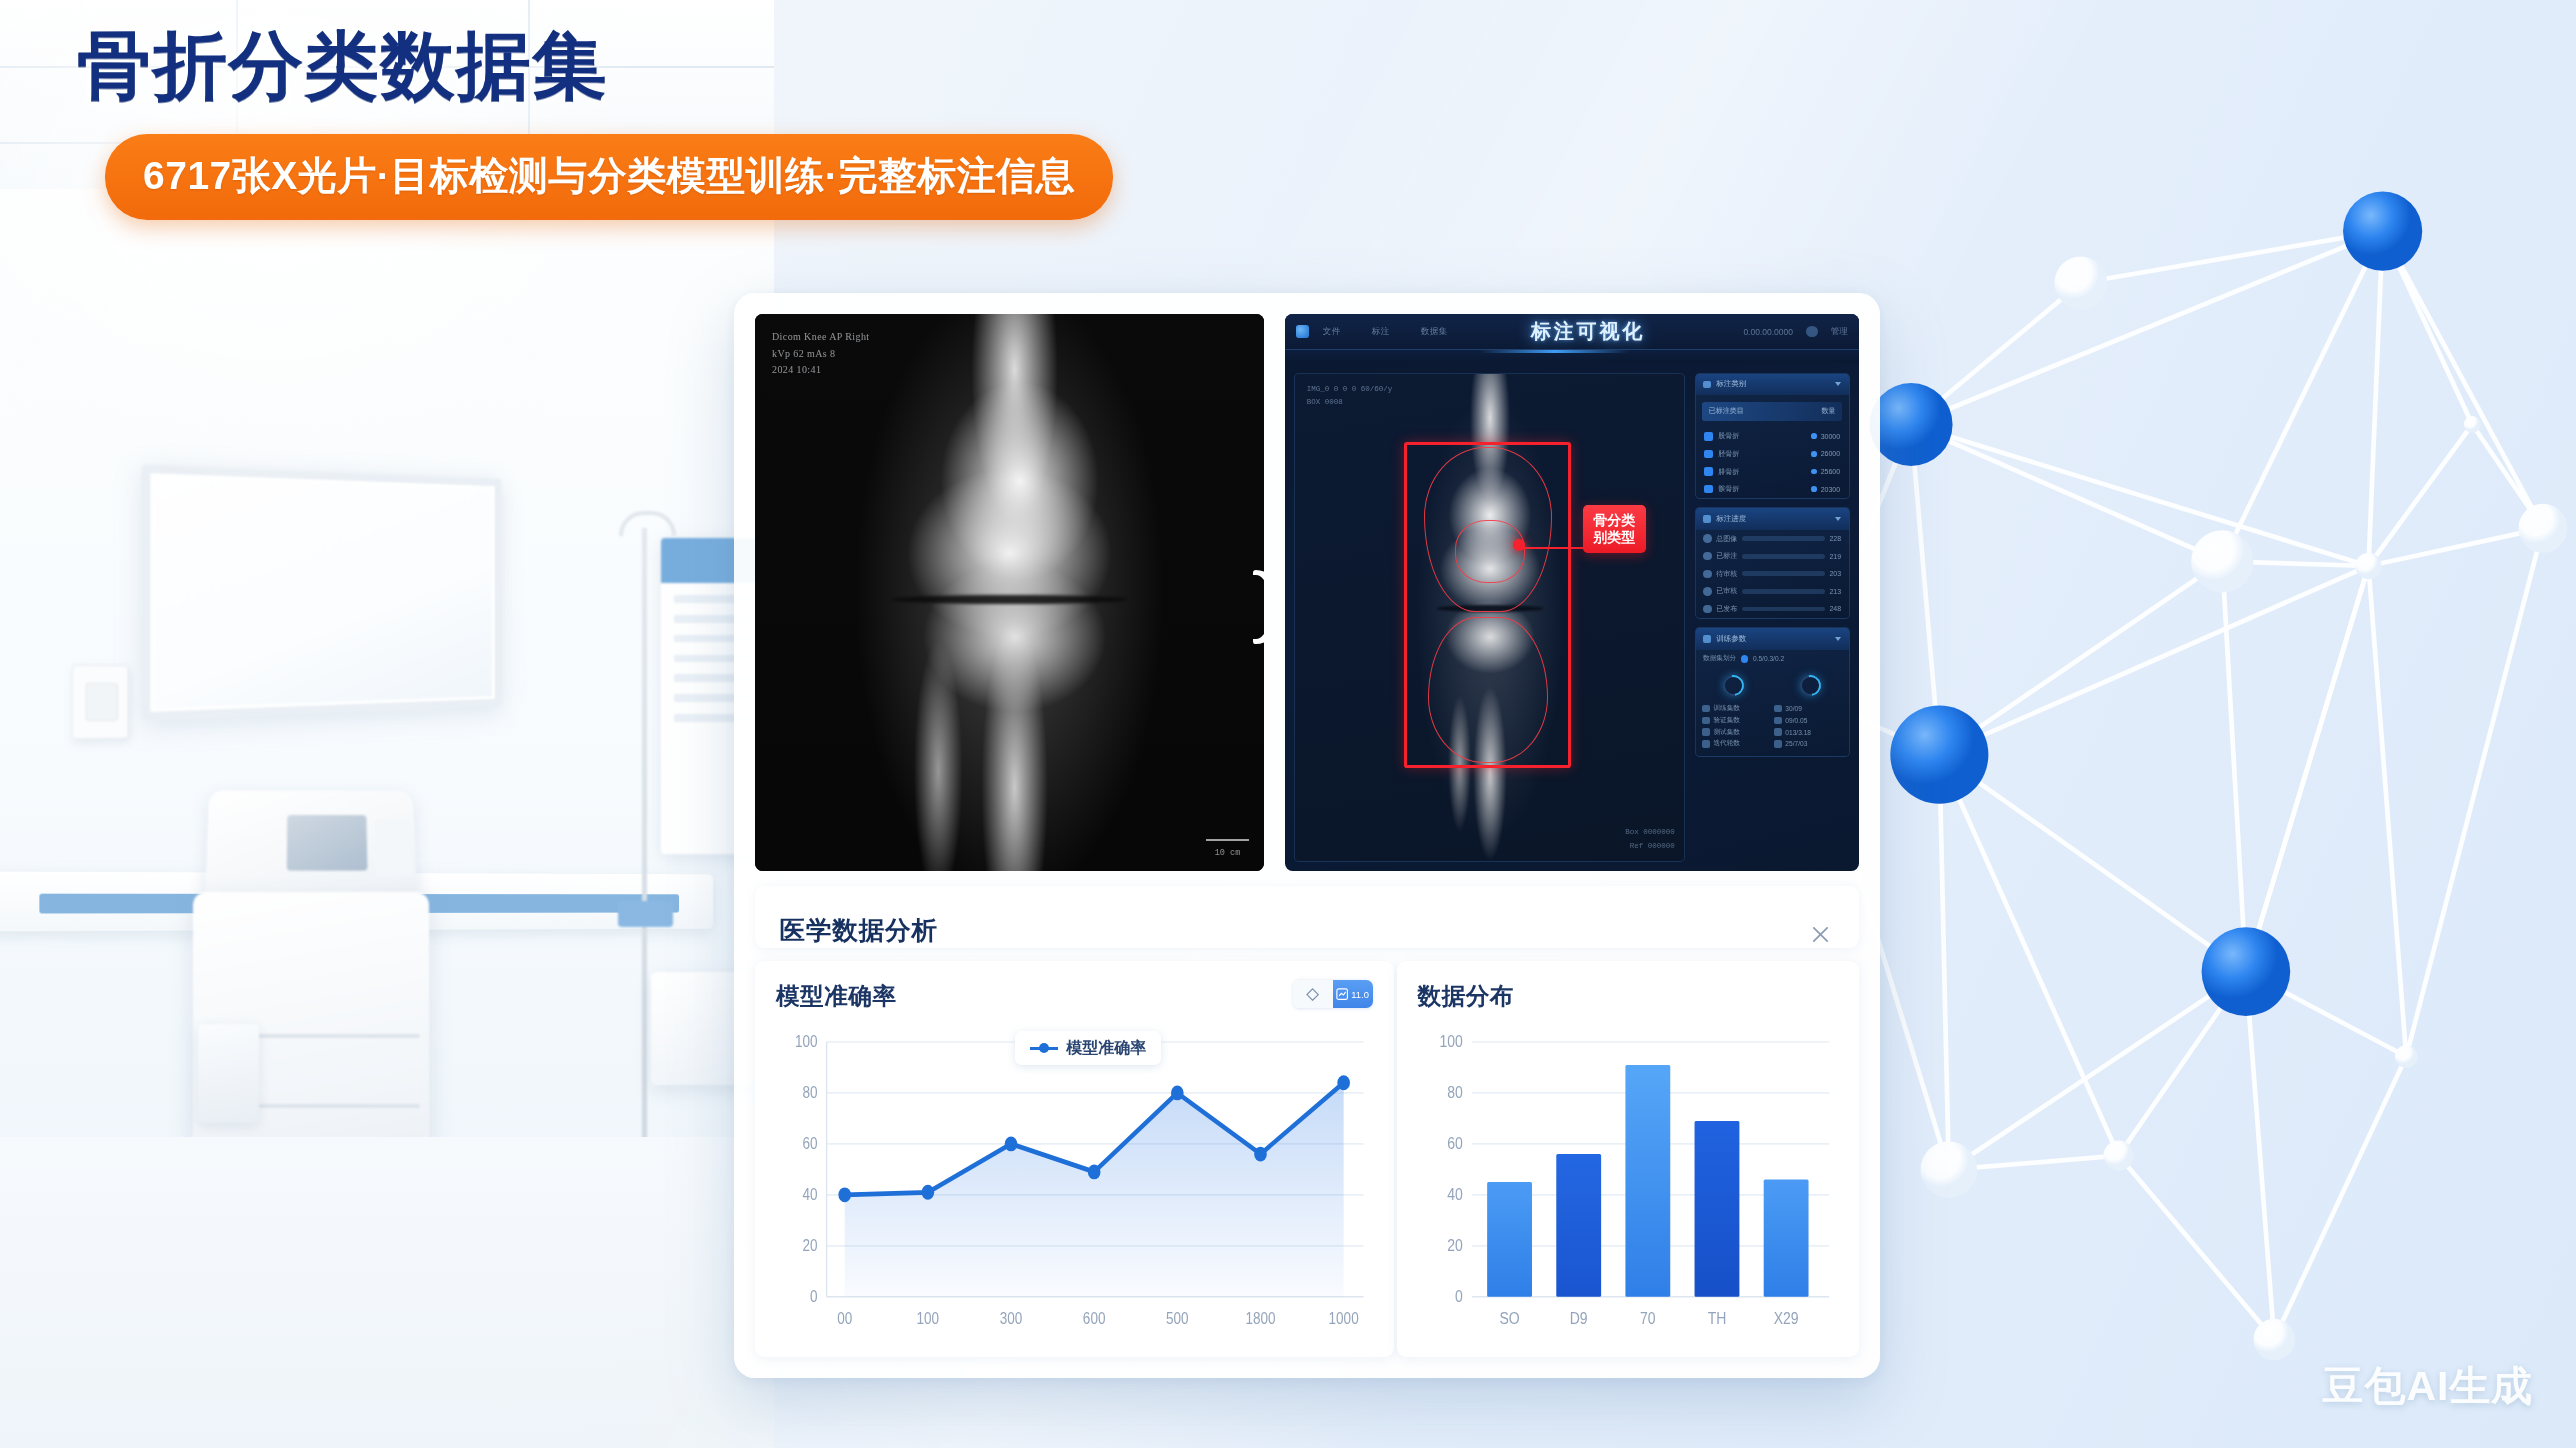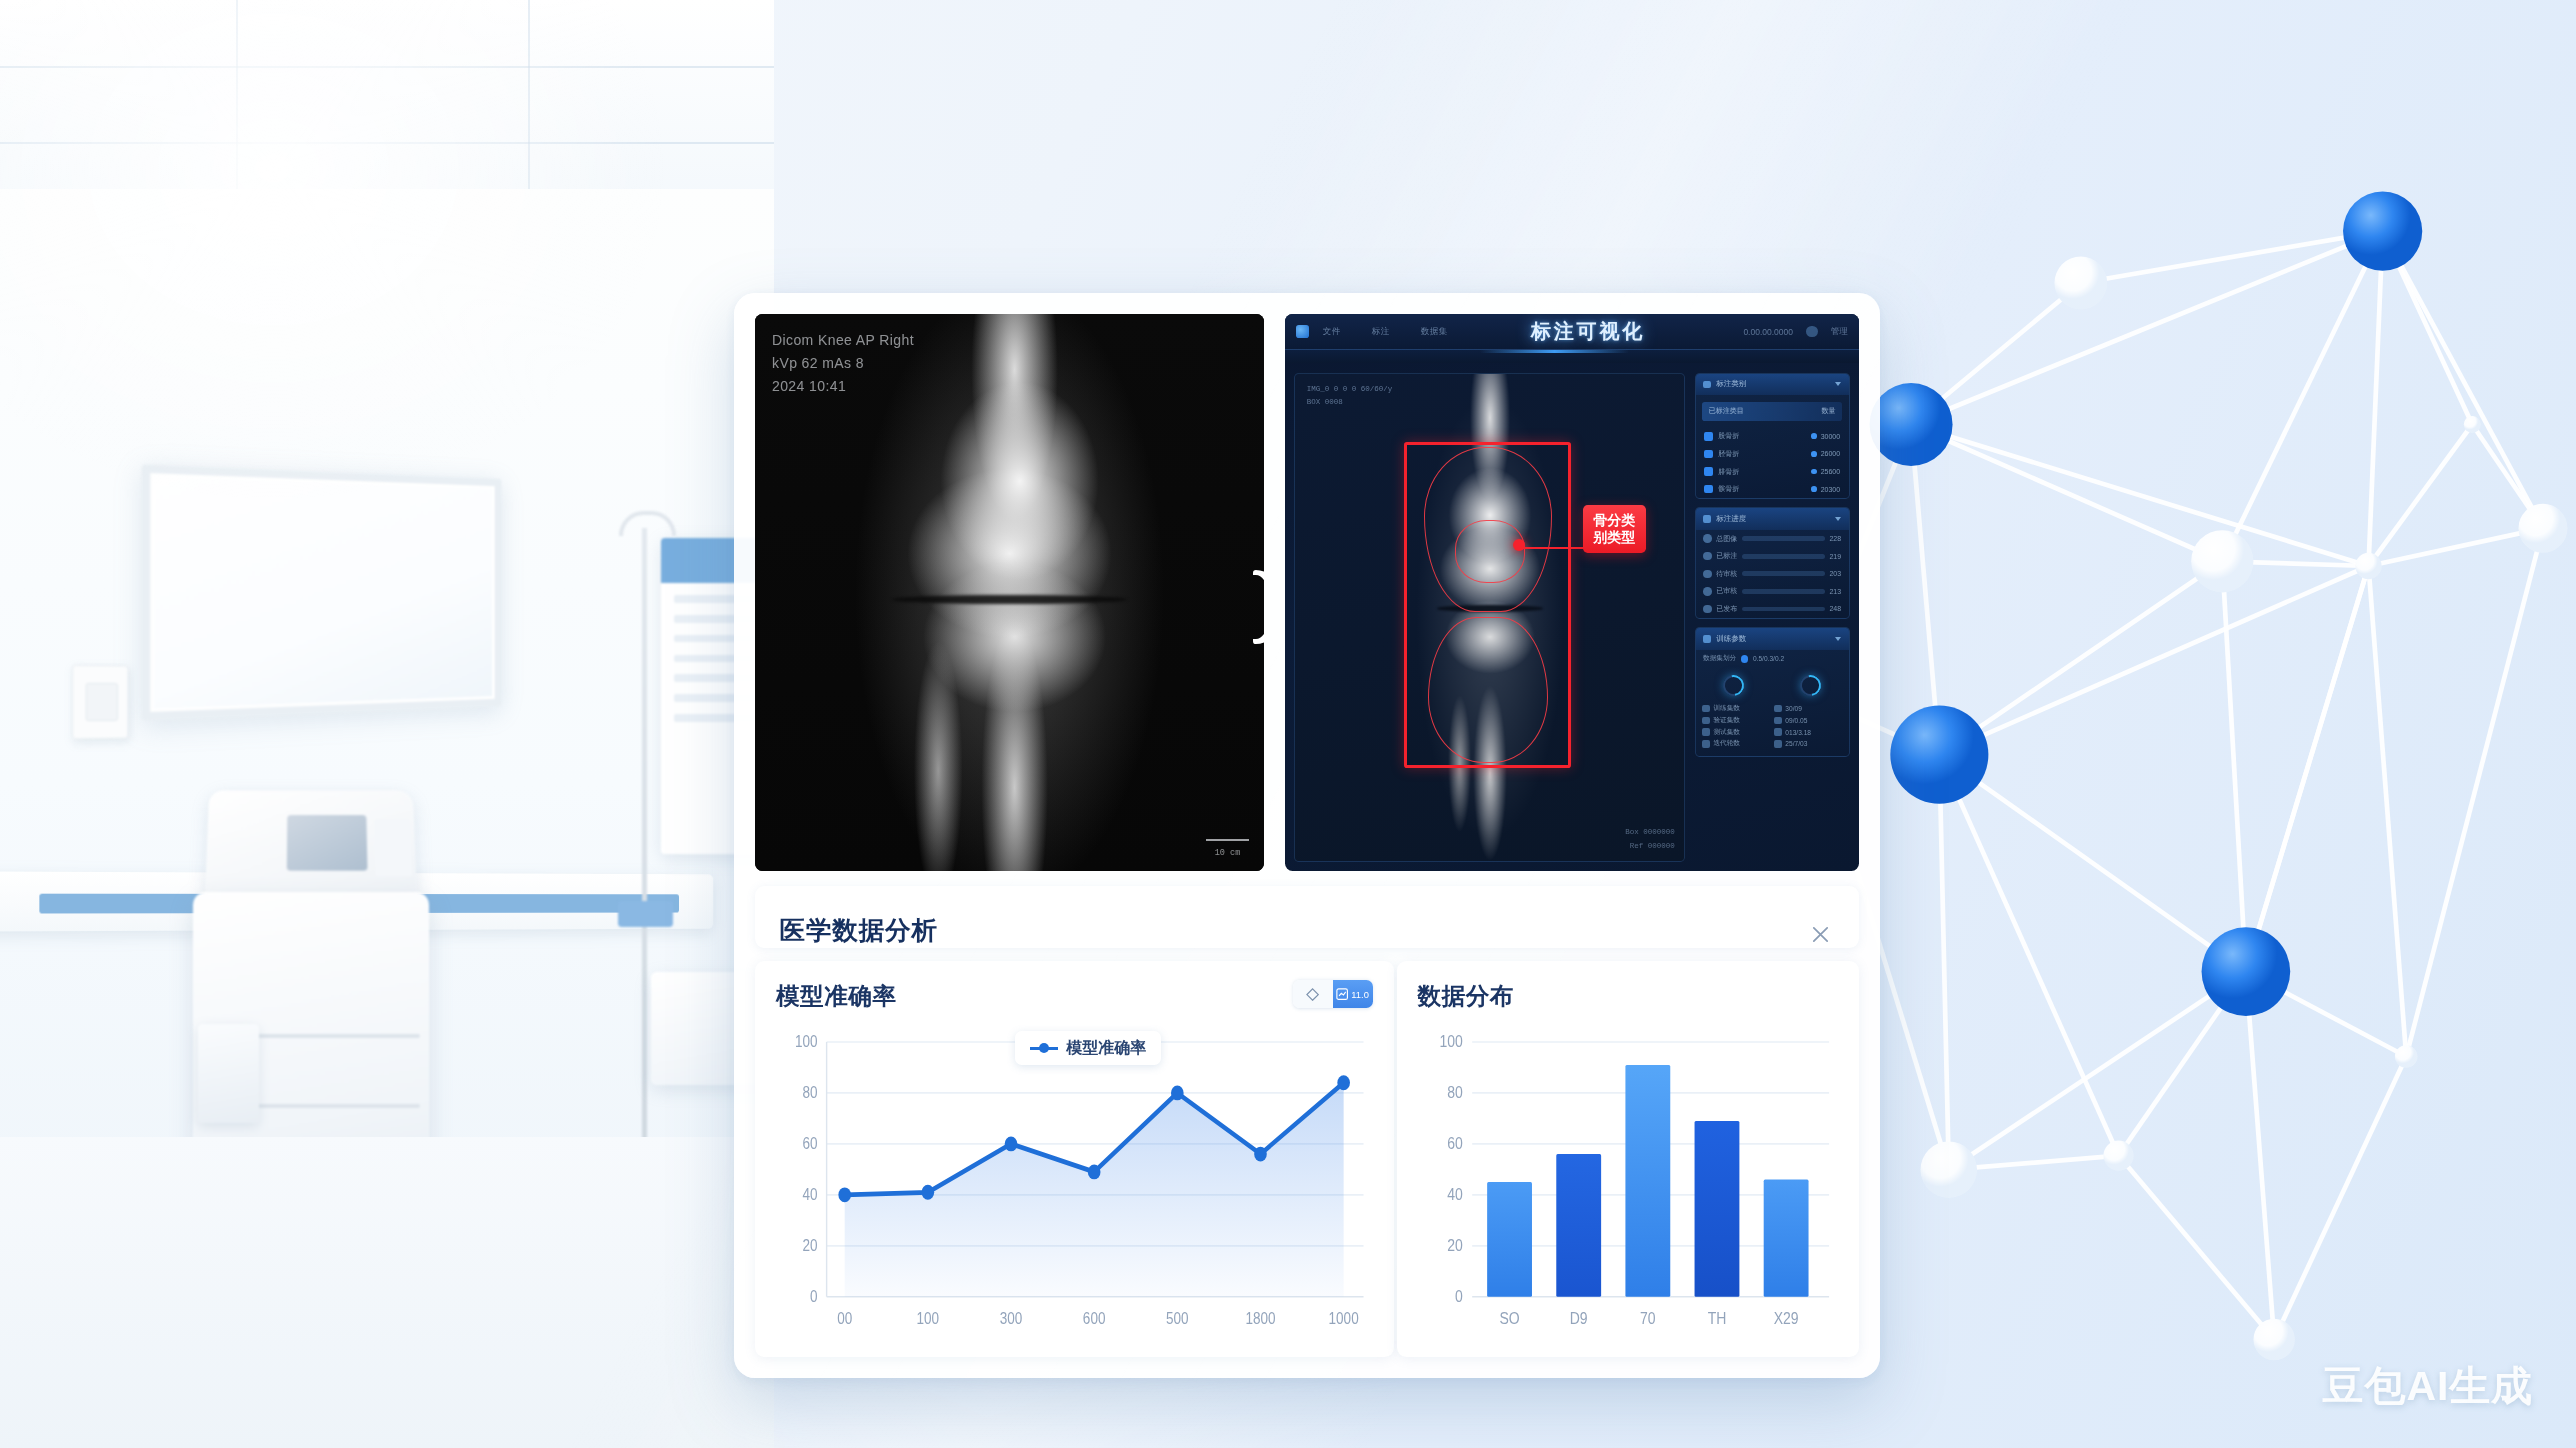--- a/index.html
+++ b/index.html
@@ -208,23 +208,23 @@
       linear-gradient(180deg,#0a0a0a,#070707);
   }
   .xray-joint-gap {
     position:absolute; left: 27%; top: 50.5%; width: 46%; height: 8.5px;
     background: rgba(10,10,10,.85);
     border-radius: 50%;
     filter: blur(1.4px);
   }
   .xray-meta {
     position:absolute; left:17px; top:15px;
-    font-size: 14px; line-height: 1.65; color: rgba(225,228,232,.62);
+    font-size: 10px; line-height: 1.65; color: rgba(225,228,232,.62);
     letter-spacing: 0.4px; filter: blur(0.4px);
-    font-family: Liberation Sans, sans-serif;
+    font-family: Liberation Serif, serif;
   }
   .xray-scale {
     position:absolute; right:15px; bottom:13px;
     display:flex; align-items:center; gap:7.5px;
     font-size:8.5px; color: rgba(225,228,232,.6); filter: blur(0.4px);
     font-family:"Liberation Mono","DejaVu Sans Mono",monospace;
     flex-direction:column;
   }
   .xray-scale .bar{ width:43px; height:1.9px; background: rgba(225,228,232,.7); }
   .xray-marker {
@@ -574,20 +574,24 @@
         <circle cx="845" cy="560" r="26" fill="url(#nw)"></circle>
         <circle cx="530" cy="1030" r="47" fill="url(#nb)"></circle>
         <circle cx="395" cy="1225" r="16" fill="url(#nw)"></circle>
         <circle cx="215" cy="1240" r="30" fill="url(#nw)"></circle>
         <circle cx="700" cy="1120" r="12" fill="url(#nw)"></circle>
         <circle cx="560" cy="1420" r="22" fill="url(#nw)"></circle>
       </g>
     </svg>
   </div>
 
+  <div class="headline-wrap">
+    <div class="headline">骨折分类数据集</div>
+    <div class="badge">6717张X光片·目标检测与分类模型训练·完整标注信息</div>
+  </div>
 
   <div class="app-card">
 
     <div class="panes">
 
       <div class="xray-pane">
         <div class="xray-img"></div>
         <div class="xray-joint-gap"></div>
         <div class="xray-meta">
           <div>Dicom  Knee AP  Right</div>

